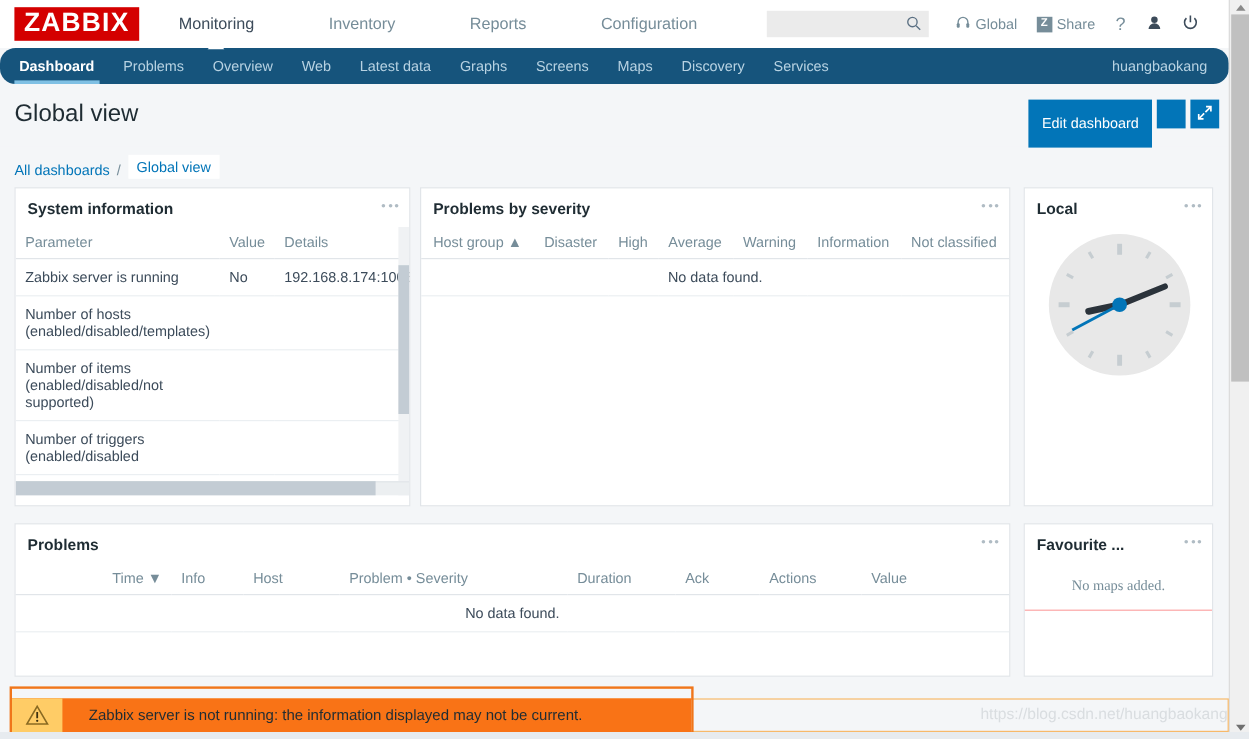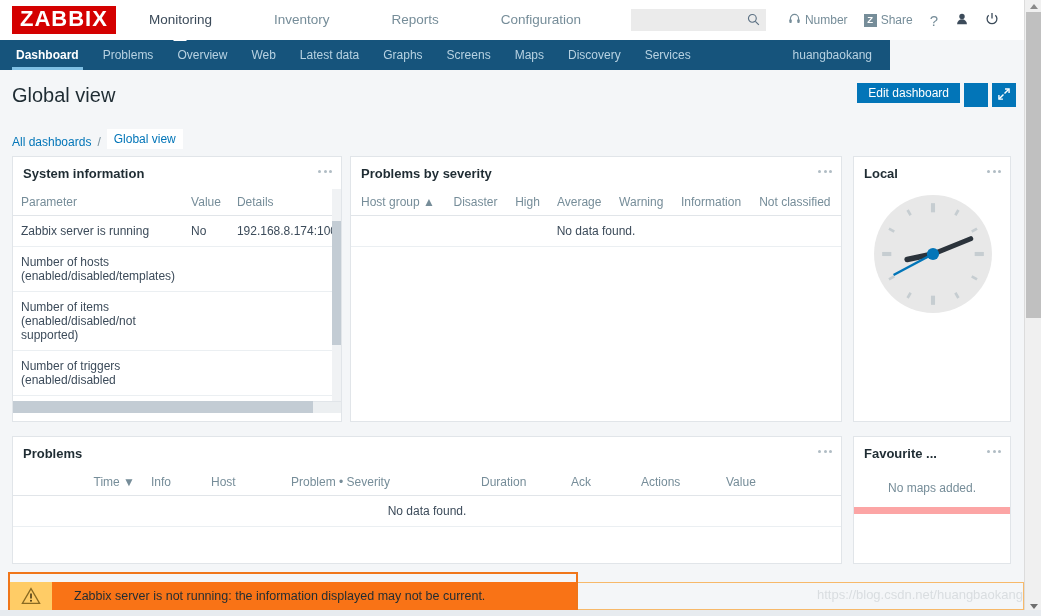--- a/index.html
+++ b/index.html
@@ -56,22 +56,22 @@
   }
   .zbadge {
     background: #768d99; color: #fff; font-weight: bold; font-size: 9.5px;
     width: 13px; height: 13px; display: inline-flex; align-items: center;
     justify-content: center; line-height: 1;
   }
   .qmark { font-size: 15px; color: #768d99; padding: 0 9px; cursor: pointer; }
 
   
   .subnav {
-    position: absolute; left: 0; top: 40px; width: 890px; height: 30px;
-    background: #16547c; display: flex; align-items: flex-end;
+    position: absolute; left: 0; top: 40px; width: 1024px; height: 30px;
+    background: #16547c; display: flex; align-items: flex-end; border-radius: 13px;
   }
   .subnav .sitem {
     color: #b7d2e2; font-size: 12px; padding: 0 12px; line-height: 30px;
     cursor: pointer; position: relative; white-space: nowrap;
   }
   .subnav .sitem:first-child { margin-left: 4px; }
   .subnav .sitem.active { color: #ffffff; font-weight: bold; }
   .subnav .sitem.active::after {
     content: ""; position: absolute; left: 8px; right: 8px; bottom: 0;
     height: 3px; background: #7fc0e4;
@@ -84,21 +84,21 @@
   
   .titlerow {
     position: absolute; left: 0; top: 70px; width: 1024px; height: 52px;
     background: #f4f6f8;
   }
   .page-title {
     position: absolute; left: 12px; top: 14px; font-size: 20px;
     color: #1f2c33; font-weight: normal;
   }
   .btn-primary {
-    position: absolute; right: 64px; top: 13px; height: 20px;
+    position: absolute; right: 64px; top: 13px; height: 40px;
     background: #0275b8; color: #ffffff; border: none; font-size: 12px;
     padding: 0 11px; cursor: pointer; font-family: "Liberation Sans", sans-serif;
   }
   .btn-sq {
     position: absolute; top: 13px; width: 24px; height: 24px;
     background: #0275b8; border: none; cursor: pointer;
     display: flex; align-items: center; justify-content: center;
   }
   .btn-kebab { right: 36px; }
   .btn-expand { right: 8px; }
@@ -238,21 +238,21 @@
       </div>
 
       <div class="hr-item">
         <span>
           <svg width="13" height="13" viewBox="0 0 16 16">
               <path d="M3 10 V8 a5 5 0 0 1 10 0 v2" stroke="#768d99" stroke-width="1.4" fill="none"></path>
               <rect x="1.6" y="9" width="3" height="4.6" rx="1.2" fill="#768d99"></rect>
               <rect x="11.4" y="9" width="3" height="4.6" rx="1.2" fill="#768d99"></rect>
             </svg>
         </span>
-        <span>Number</span>
+        <span>Global</span>
       </div>
 
       <div class="hr-item">
         <span class="zbadge">Z</span>
         <span>Share</span>
       </div>
 
       <div class="qmark">?</div>
 
       <div class="hr-item">
@@ -462,21 +462,21 @@
 
   <div class="widget" style="left:853px; top:436px; width:158px; height:128px;">
     <div class="widget-head">
       <span class="widget-title">Favourite ...</span>
       <span class="kebab">
           <i></i>
           <i></i>
           <i></i>
         </span>
     </div>
-    <div class="empty-note" style="border-bottom:7px solid #fca5a5;">No maps added.</div>
+    <div class="empty-note" style="border-bottom:1px solid #fca5a5;font-family:Liberation Serif, serif;">No maps added.</div>
   </div>
 
   <div class="watermark-box"></div>
   <div class="watermark">https://blog.csdn.net/huangbaokang</div>
   <div class="warn-outer"></div>
   <div class="warn-msg">
     <div class="warn-icon-box">
       <svg width="20" height="18" viewBox="0 0 20 18">
         <path d="M10 1.6 L18.6 16.4 H1.4 Z" fill="none" stroke="#8a6a22" stroke-width="1.3"></path>
         <line x1="10" y1="6.4" x2="10" y2="11.6" stroke="#3c2f10" stroke-width="1.5"></line>

